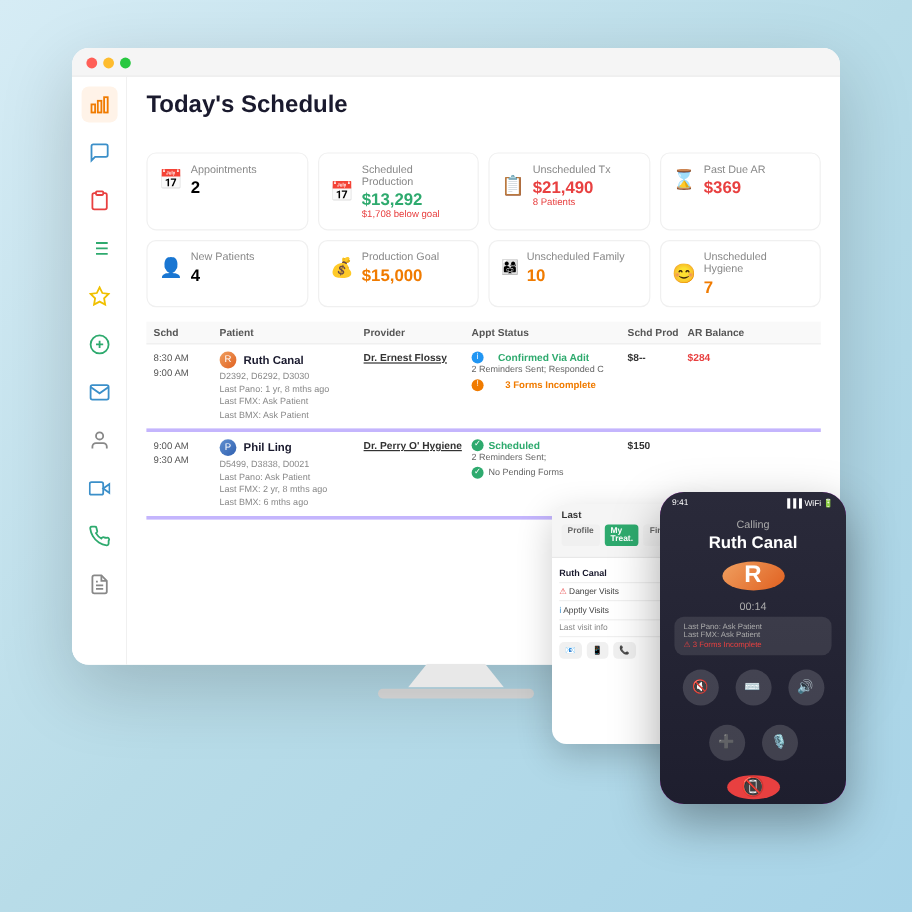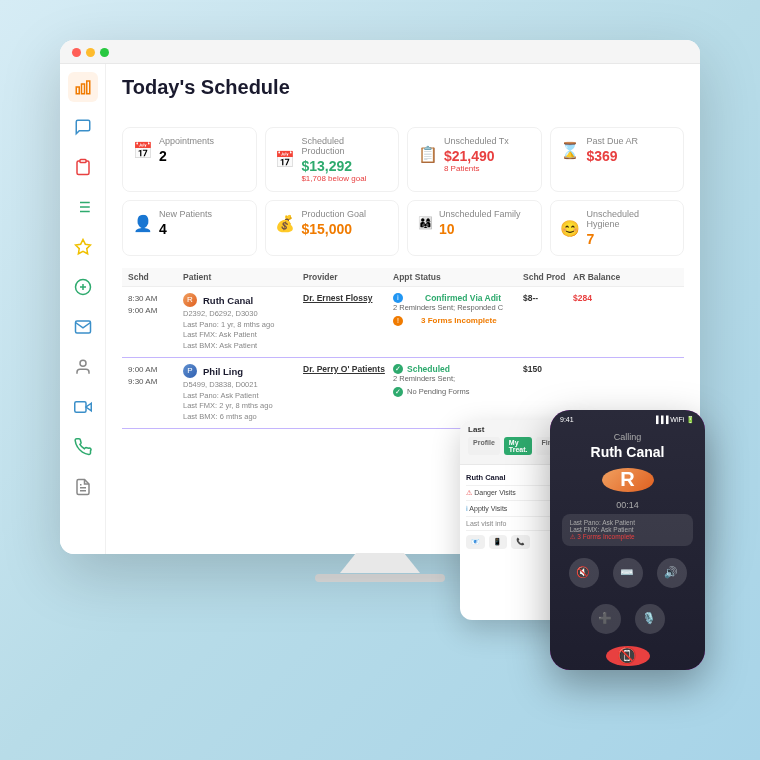--- a/index.html
+++ b/index.html
@@ -155,21 +155,21 @@
       padding: 4px 6px;
       font-weight: 600;
       color: #555;
       font-size: 8.5px;
     }
 
     .table-row {
       display: grid;
       grid-template-columns: 55px 120px 90px 130px 50px 60px;
       padding: 6px 6px;
-      border-bottom: 1px solid #c4b5fd;
+      border-bottom: 3px solid #c4b5fd;
       align-items: start;
     }
 
     .time-cell {
       color: #555;
       font-size: 8px;
       line-height: 1.5;
     }
 
     .patient-name {
@@ -671,21 +671,21 @@
                 D2392, D6292, D3030<br>
                 Last Pano: 1 yr, 8 mths ago<br>
                 Last FMX: Ask Patient<br>
                 Last BMX: Ask Patient
               </div>
             </div>
             <div>
               <div class="provider-name">Dr. Ernest Flossy</div>
             </div>
             <div>
-              <div style="display:flex;align-items:center;gap:20px;">
+              <div style="display:flex;align-items:center;gap:10px;">
                 <span class="info-icon">ℹ</span>
                 <span class="status-confirmed">Confirmed Via Adit</span>
               </div>
               <div class="status-detail">2 Reminders Sent; Responded C</div>
               <div style="display:flex;align-items:center;gap:16px;margin-top:2px;">
                 <span class="warn-icon">!</span>
                 <span class="status-orange">3 Forms Incomplete</span>
               </div>
             </div>
             <div class="prod-cell">$8--</div>
@@ -703,21 +703,21 @@
                 <span class="patient-name">Phil Ling</span>
               </div>
               <div class="patient-details">
                 D5499, D3838, D0021<br>
                 Last Pano: Ask Patient<br>
                 Last FMX: 2 yr, 8 mths ago<br>
                 Last BMX: 6 mths ago
               </div>
             </div>
             <div>
-              <div class="provider-name">Dr. Perry O' Patients</div>
+              <div class="provider-name">Dr. Perry O' Hygiene</div>
             </div>
             <div>
               <div style="display:flex;align-items:center;gap:2px;">
                 <span class="check-icon">✓</span>
                 <span class="status-scheduled">Scheduled</span>
               </div>
               <div class="status-detail">2 Reminders Sent;</div>
               <div style="display:flex;align-items:center;gap:2px;margin-top:2px;">
                 <span class="check-icon">✓</span>
                 <span class="status-detail">No Pending Forms</span>

